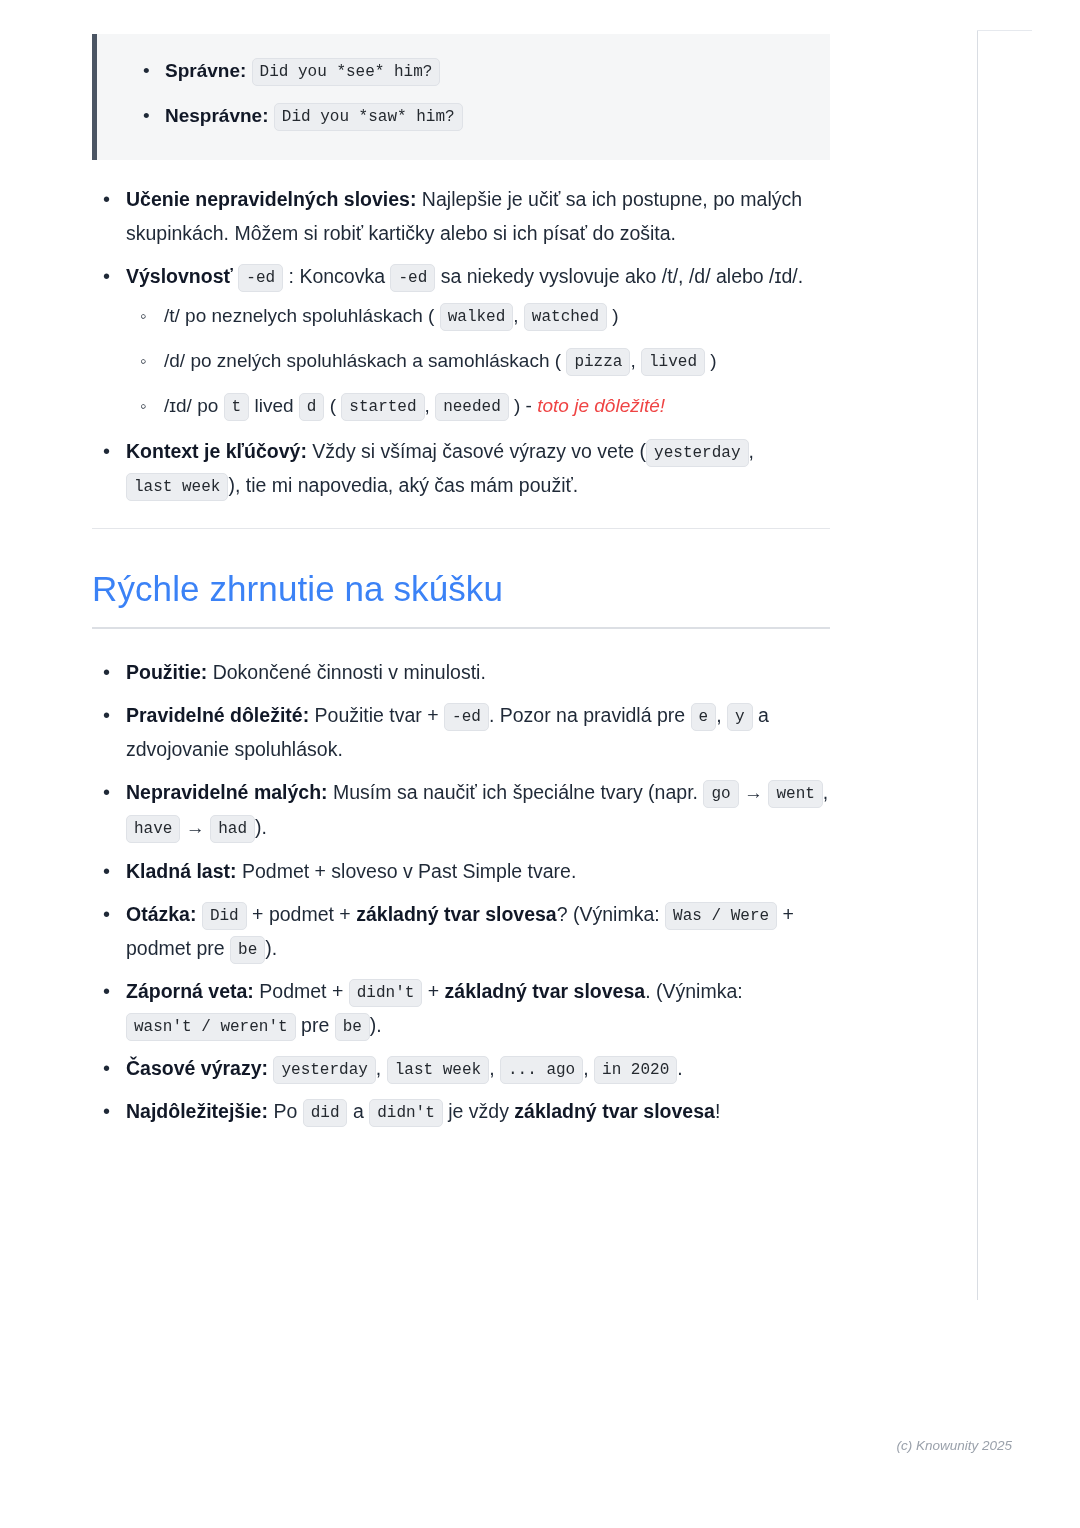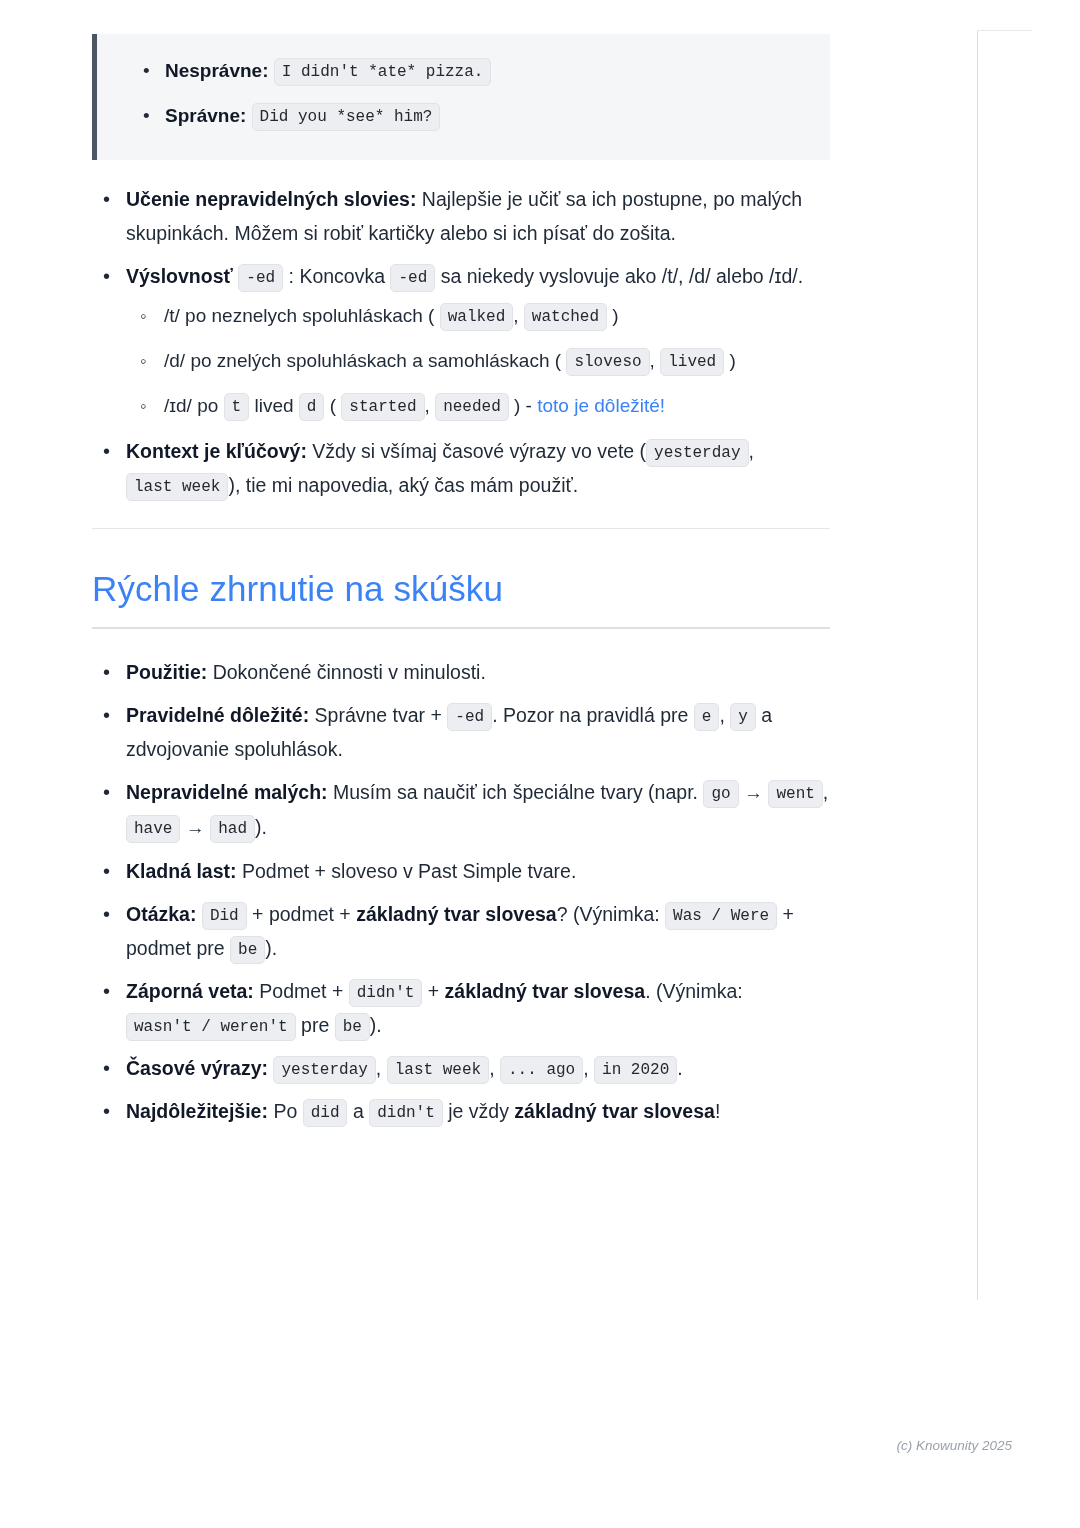--- a/index.html
+++ b/index.html
@@ -153,21 +153,22 @@
     letter-spacing: 0.1px;
   }
   .heading-rule {
     border: none;
     border-top: 2px solid #dcdfe4;
     margin: 16px 0 26px 0;
     width: 738px;
   }
 
   .em-i {
-    color: #3b82f6;
+    font-style: italic;
+    color: #ef4444;
   }
 
   .arrow {
     font-size: 19px;
     color: #1f2937;
   }
 
   .footer {
     position: absolute;
     left: 0;
@@ -185,26 +186,26 @@
 <div class="page">
 
   <div class="edge-rule"></div>
   <div class="edge-rule-2"></div>
 
   <div class="content">
 
     <blockquote class="callout">
       <ul>
         <li>
-          <span class="lbl">Nesprávne:</span>
-          <span class="code">I didn't *ate* pizza.</span>
+          <span class="lbl">Správne:</span>
+          <span class="code">Did you *see* him?</span>
         </li>
         <li>
-          <span class="lbl">Správne:</span>
-          <span class="code">Did you *see* him?</span>
+          <span class="lbl">Nesprávne:</span>
+          <span class="code">Did you *saw* him?</span>
         </li>
       </ul>
     </blockquote>
 
     <div class="section-gap"></div>
 
     <ul class="main">
 
       <li>
         <span class="lbl">Učenie nepravidelných slovies:</span><span> Najlepšie je učiť sa ich postupne, po malých skupinkách. Môžem si robiť kartičky alebo si ich písať do zošita.</span>
@@ -219,21 +220,21 @@
 
         <ul class="sub">
           <li>
             <span>/t/ po neznelych spoluhláskach (</span>
             <span class="code">walked</span><span>,</span>
             <span class="code">watched</span>
             <span>)</span>
           </li>
           <li>
             <span>/d/ po znelých spoluhláskach a samohláskach (</span>
-            <span class="code">sloveso</span><span>,</span>
+            <span class="code">pizza</span><span>,</span>
             <span class="code">lived</span>
             <span>)</span>
           </li>
           <li>
             <span>/ɪd/ po</span>
             <span class="code">t</span>
             <span>lived</span>
             <span class="code">d</span>
             <span>(</span>
             <span class="code">started</span><span>,</span>
@@ -256,21 +257,21 @@
     <h2 class="heading">Rýchle zhrnutie na skúšku</h2>
     <hr class="heading-rule">
 
     <ul class="main">
 
       <li>
         <span class="lbl">Použitie:</span><span> Dokončené činnosti v minulosti.</span>
       </li>
 
       <li>
-        <span class="lbl">Pravidelné dôležité:</span><span> Správne tvar +</span>
+        <span class="lbl">Pravidelné dôležité:</span><span> Použitie tvar +</span>
         <span class="code">-ed</span><span>. Pozor na pravidlá pre</span>
         <span class="code">e</span><span>,</span>
         <span class="code">y</span>
         <span>a zdvojovanie spoluhlások.</span>
       </li>
 
       <li>
         <span class="lbl">Nepravidelné malých:</span><span> Musím sa naučiť ich špeciálne tvary (napr.</span>
         <span class="code">go</span>
         <span class="arrow">→</span>

